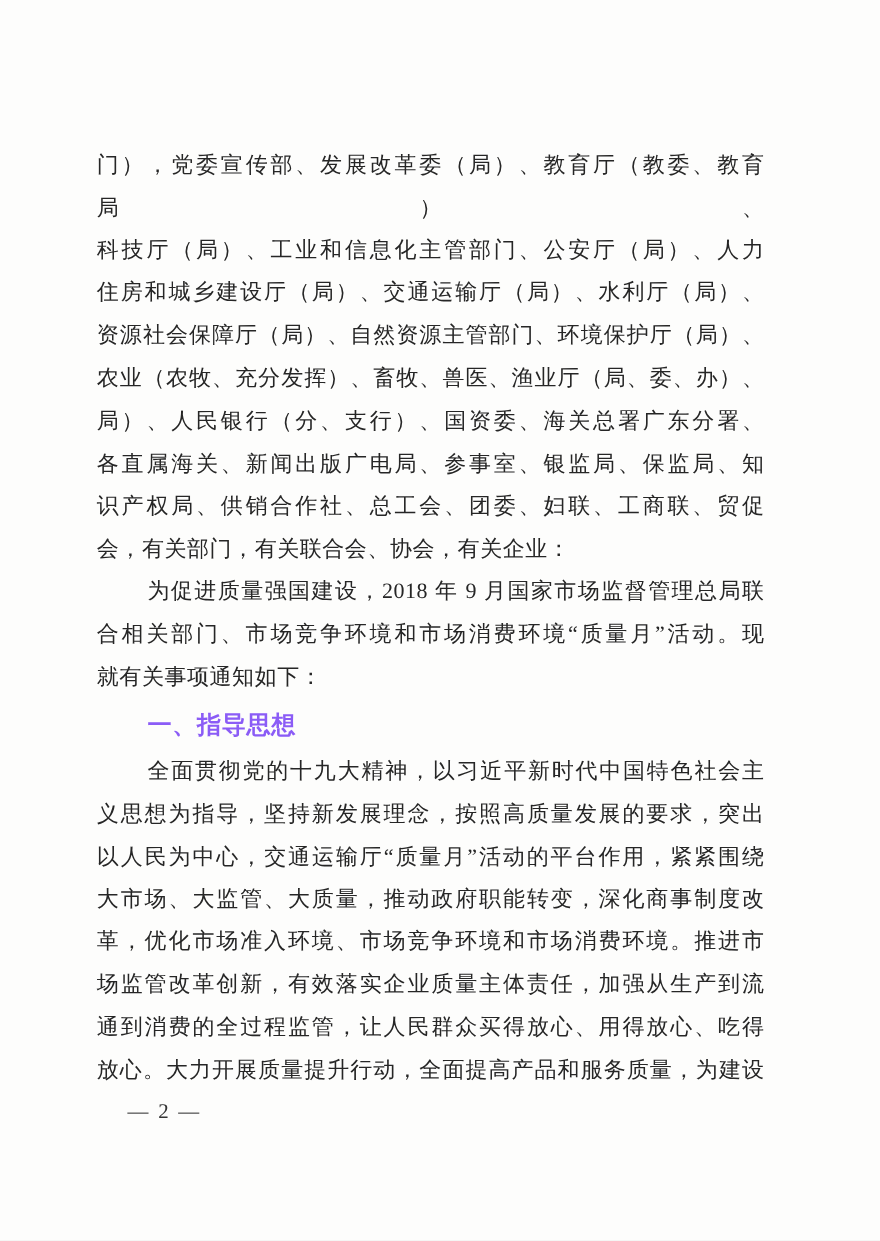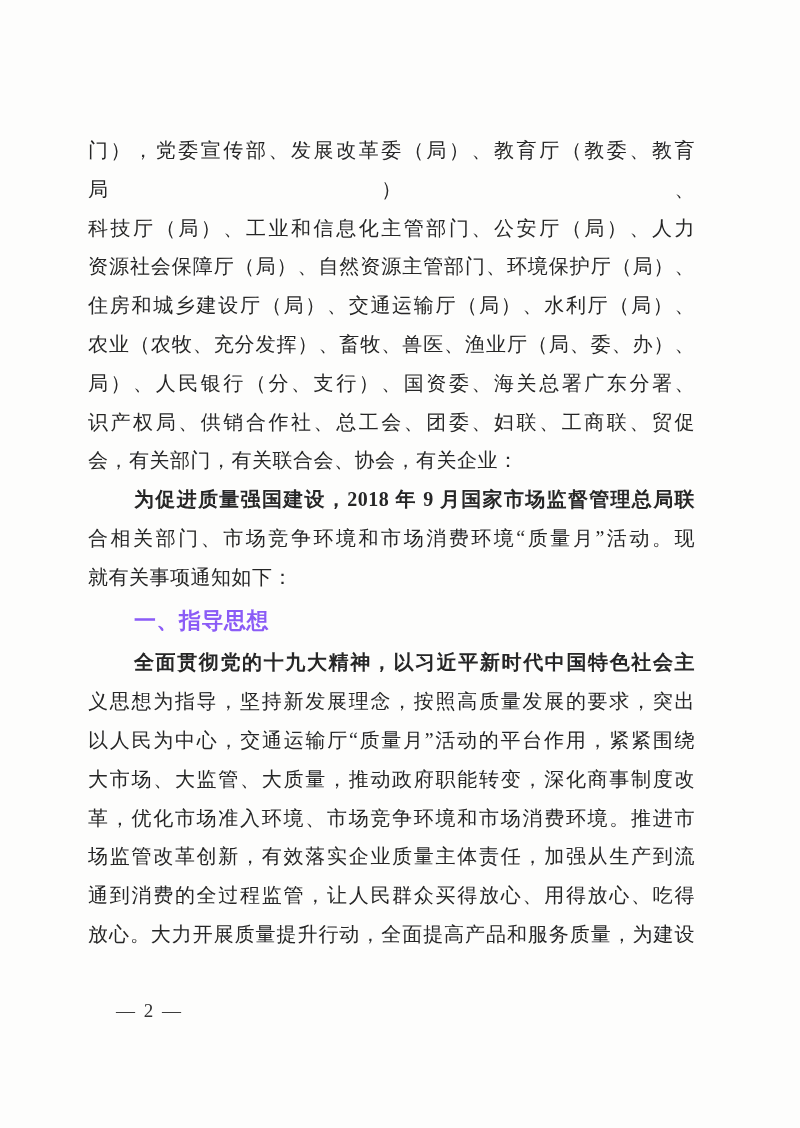--- a/index.html
+++ b/index.html
@@ -32,21 +32,20 @@
   .line {
     text-align: justify;
     text-align-last: justify;
     white-space: normal;
   }
   .line.plain {
     text-align-last: left;
   }
   .line.indent {
     text-indent: 46px;
-    font-weight: bold;
   }
   .para-heading {
     margin-top: 5px;
     margin-bottom: 3px;
     font-family: "Liberation Sans", "DejaVu Sans", sans-serif;
     font-weight: 700;
     font-size: 22px;
     color: #8b5cf6;
   }
   .page-number {
@@ -60,24 +59,25 @@
   }
 </style>
 </head>
 <body>
 
 <div class="page">
   <div class="doc-body">
       <div class="para">
         <div class="line">门），党委宣传部、发展改革委（局）、教育厅（教委、教育局）、</div>
         <div class="line">科技厅（局）、工业和信息化主管部门、公安厅（局）、人力</div>
+        <div class="line">住房和城乡建设厅（局）、交通运输厅（局）、水利厅（局）、</div>
         <div class="line">资源社会保障厅（局）、自然资源主管部门、环境保护厅（局）、</div>
-        <div class="line">住房和城乡建设厅（局）、交通运输厅（局）、水利厅（局）、</div>
         <div class="line">农业（农牧、充分发挥）、畜牧、兽医、渔业厅（局、委、办）、</div>
         <div class="line">局）、人民银行（分、支行）、国资委、海关总署广东分署、</div>
+        <div class="line">各直属海关、新闻出版广电局、参事室、银监局、保监局、知</div>
         <div class="line">识产权局、供销合作社、总工会、团委、妇联、工商联、贸促</div>
         <div class="line plain">会，有关部门，有关联合会、协会，有关企业：</div>
       </div>
       <div class="para">
         <div class="line indent">为促进质量强国建设，2018 年 9 月国家市场监督管理总局联</div>
         <div class="line">合相关部门、市场竞争环境和市场消费环境“质量月”活动。现</div>
         <div class="line plain">就有关事项通知如下：</div>
       </div>
       <div class="para para-heading">
         <div class="line plain indent">一、指导思想</div>

